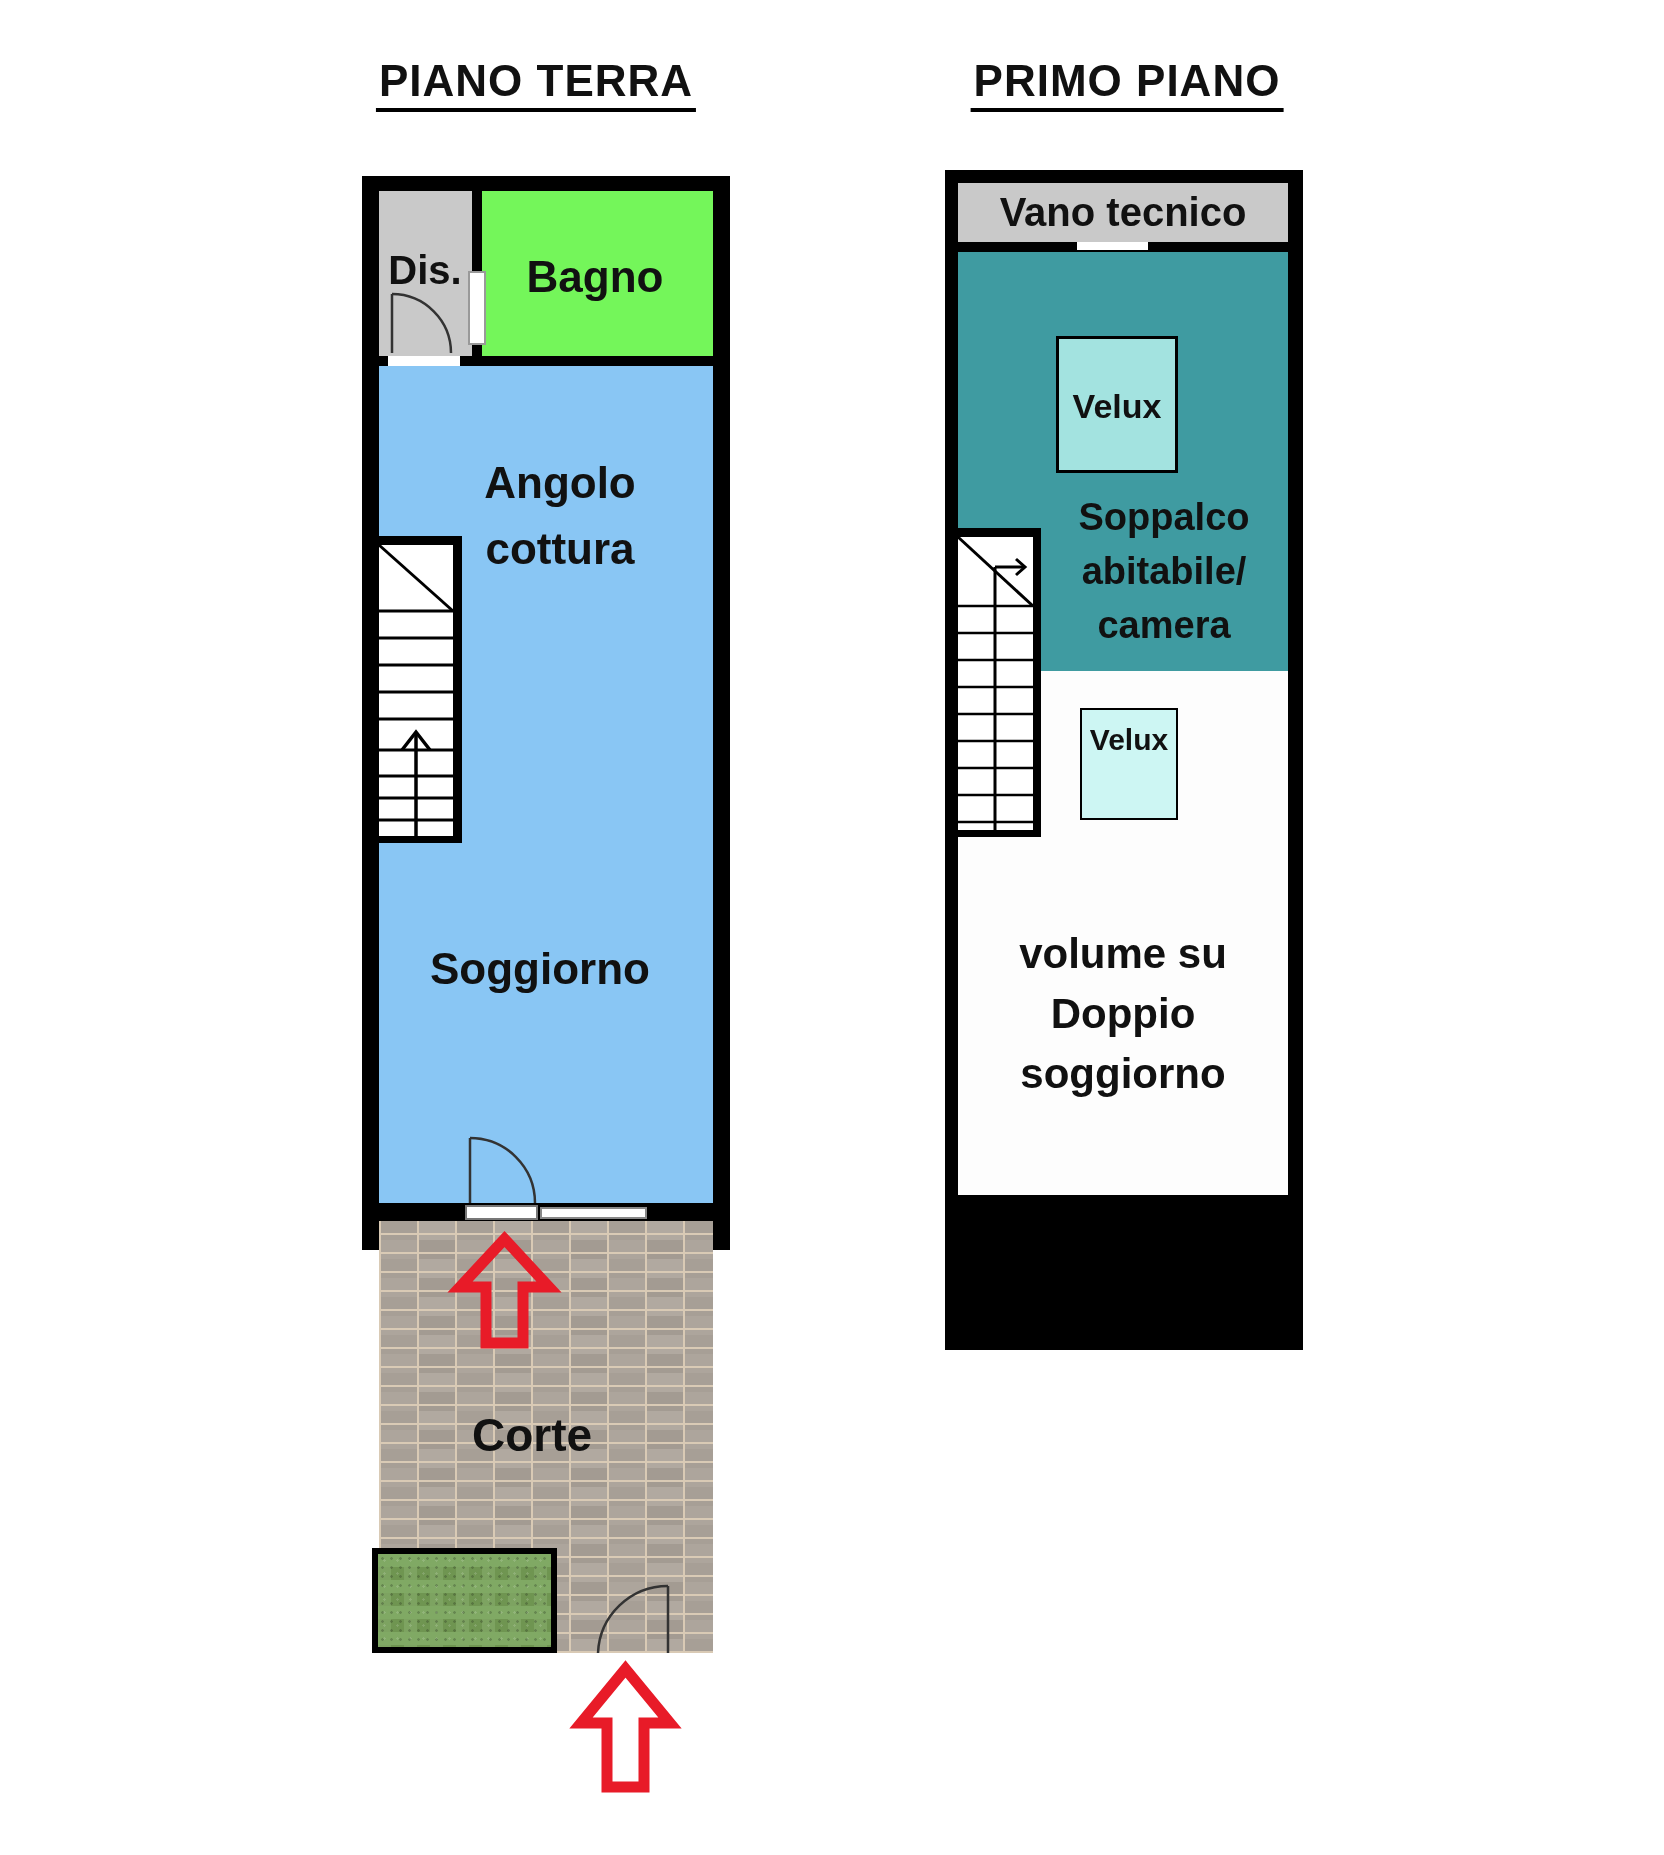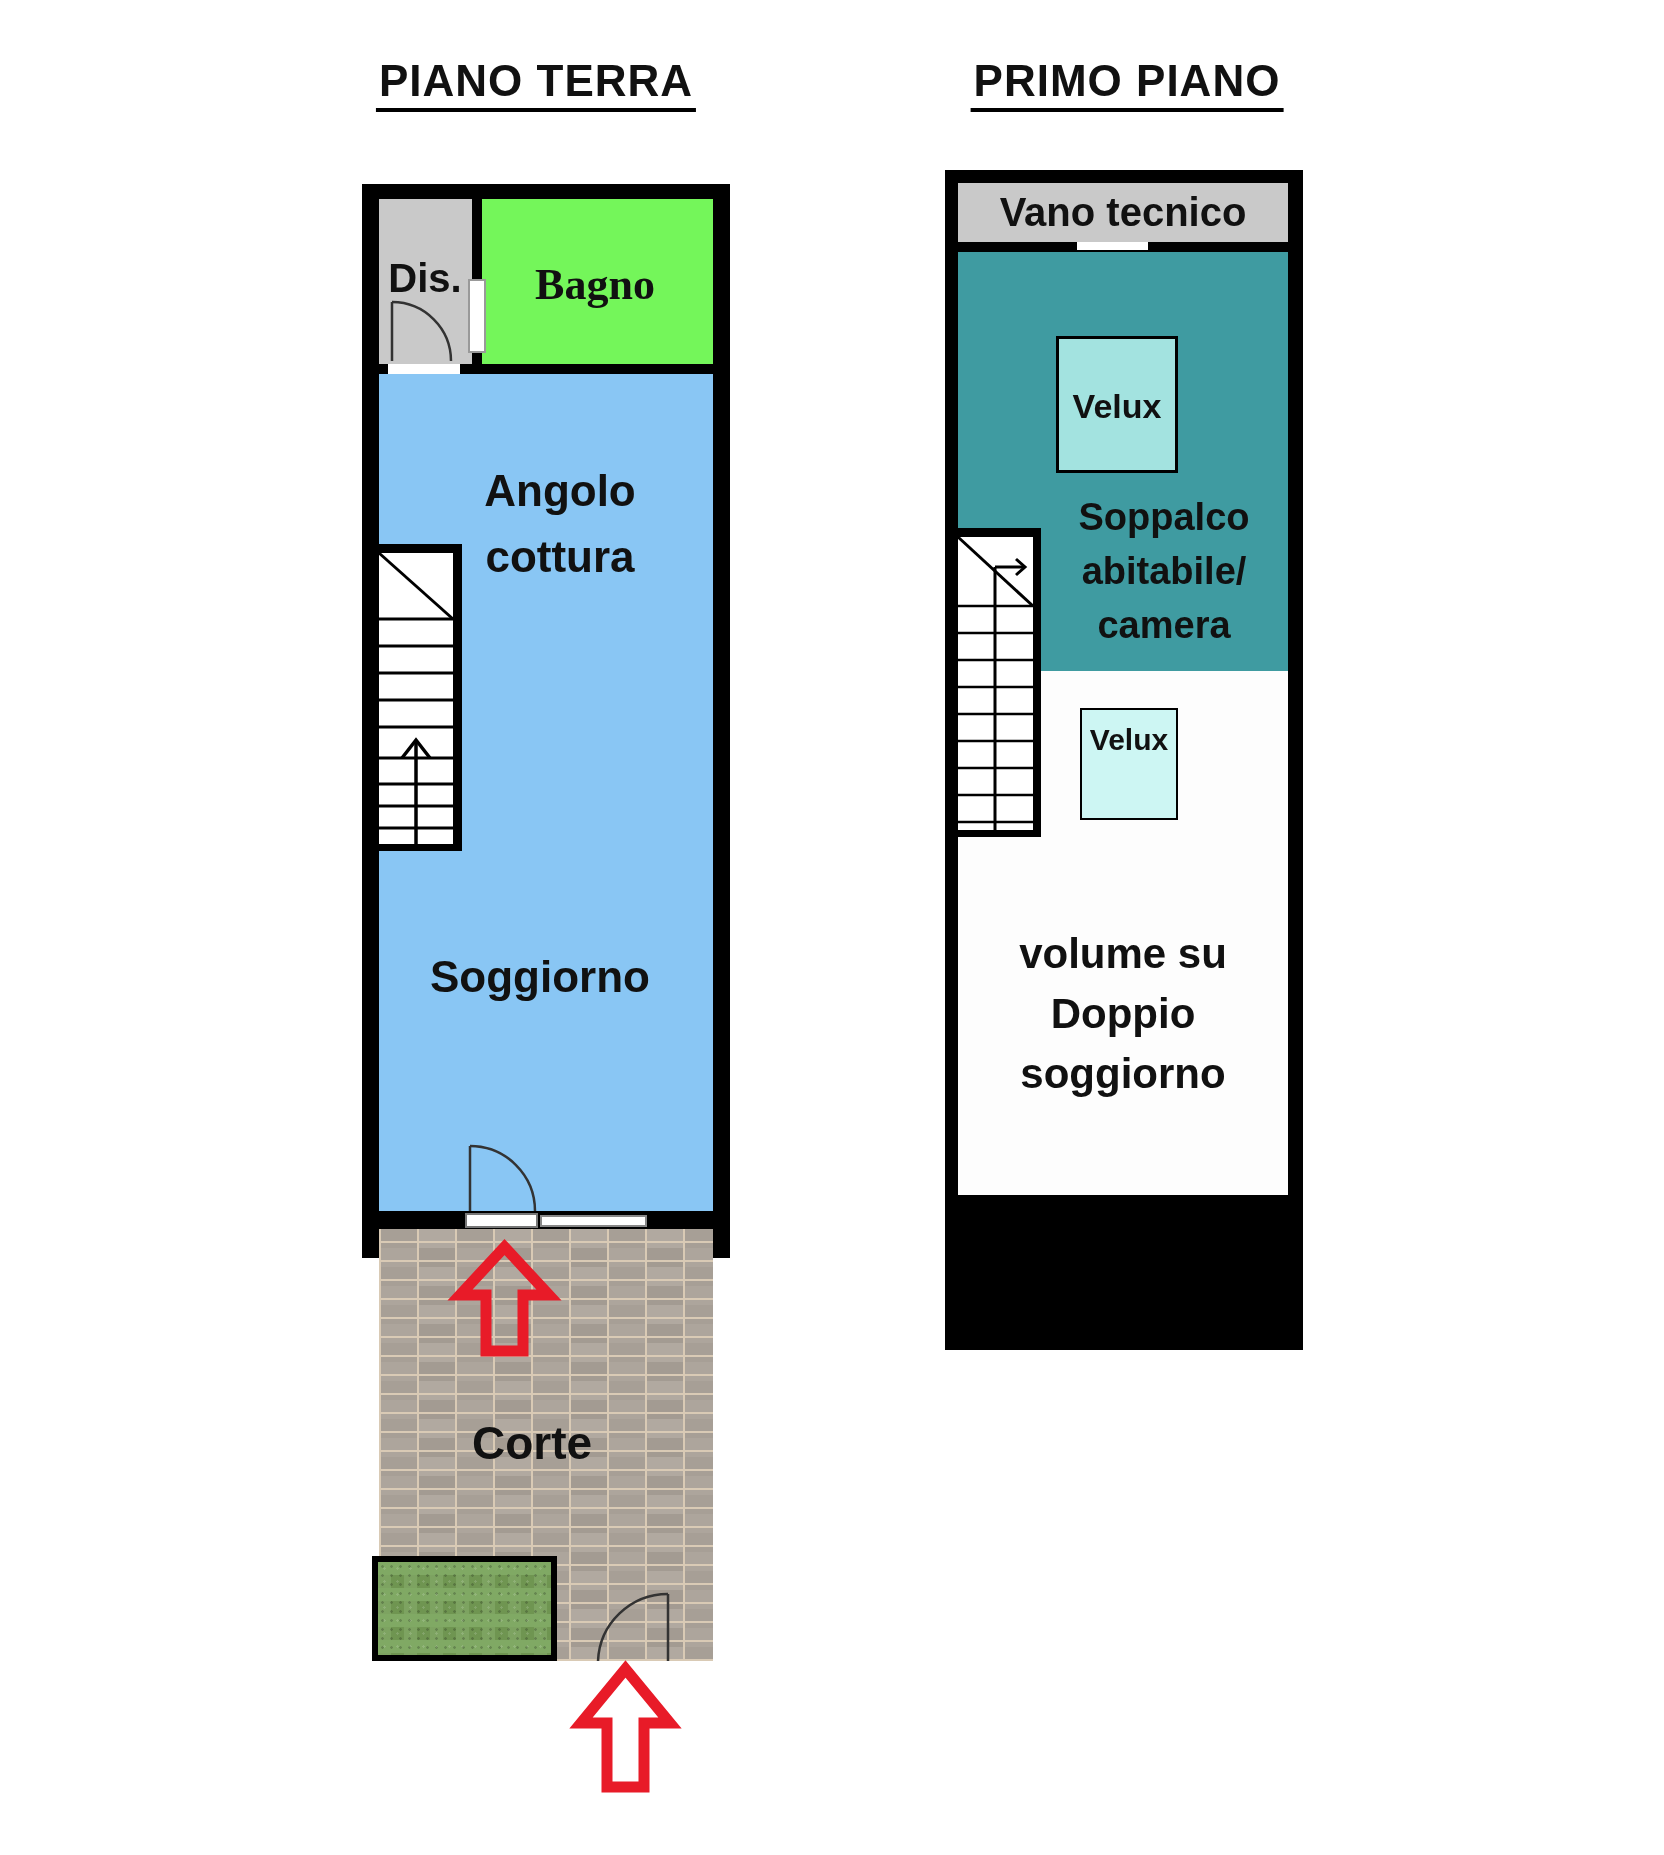--- a/index.html
+++ b/index.html
@@ -50,21 +50,21 @@
   .overlay{position:absolute;left:0;top:0;overflow:visible;pointer-events:none;}
 </style>
 </head>
 <body>
 
 <div class="canvas">
 
   <div class="title" style="left:536px;top:56px;">PIANO TERRA</div>
   <div class="title" style="left:1127px;top:56px;">PRIMO PIANO</div>
 
-  <div class="plan" style="left:362px;top:184px;width:368px;height:1074px;">
+  <div class="plan" style="left:362px;top:176px;width:368px;height:1074px;">
 
     <div class="room" style="left:17px;top:15px;width:93px;height:165px;background:var(--room-gray);"></div>
 
     <div class="room" style="left:120px;top:15px;width:231px;height:165px;background:var(--bagno-green);"></div>
 
     <div class="opening" style="left:106px;top:95px;width:18px;height:74px;border:2px solid #999;box-sizing:border-box;"></div>
 
     <div class="opening" style="left:26px;top:180px;width:72px;height:10px;"></div>
 
     <div class="room" style="left:17px;top:190px;width:334px;height:837px;background:var(--living-blue);"></div>
@@ -115,21 +115,21 @@
         <line x1="306" y1="1410" x2="306" y2="1477"></line>
         <path d="M306 1410 A70 70 0 0 0 236 1477"></path>
       </g>
     </svg>
 
     <svg class="overlay" style="left:95px;top:1057px;" width="95" height="115" viewBox="0 0 95 115">
       <polygon points="47.5,6 92,54 66,54 66,110 29,110 29,54 3,54" fill="none" stroke="var(--arrow-red)" stroke-width="11" stroke-linejoin="miter"></polygon>
     </svg>
 
     <div class="label lbl-40" style="left:63px;top:94px;">Dis.</div>
-    <div class="label lbl-44" style="left:233px;top:100px;font-family:Liberation Serif, serif;">Bagno</div>
+    <div class="label lbl-44" style="left:233px;top:100px;">Bagno</div>
     <div class="label lbl-44 ml" style="left:198px;top:340px;">
       <div>Angolo</div>
       <div>cottura</div>
     </div>
     <div class="label lbl-44" style="left:178px;top:792px;">Soggiorno</div>
     <div class="label lbl-46" style="left:170px;top:1260px;">Corte</div>
   </div>
 
   <svg class="overlay" style="left:578px;top:1663px;" width="95" height="130" viewBox="0 0 95 130">
     <polygon points="47.5,6 92,60 66,60 66,124 29,124 29,60 3,60" fill="#fff" stroke="var(--arrow-red)" stroke-width="11" stroke-linejoin="miter"></polygon>

